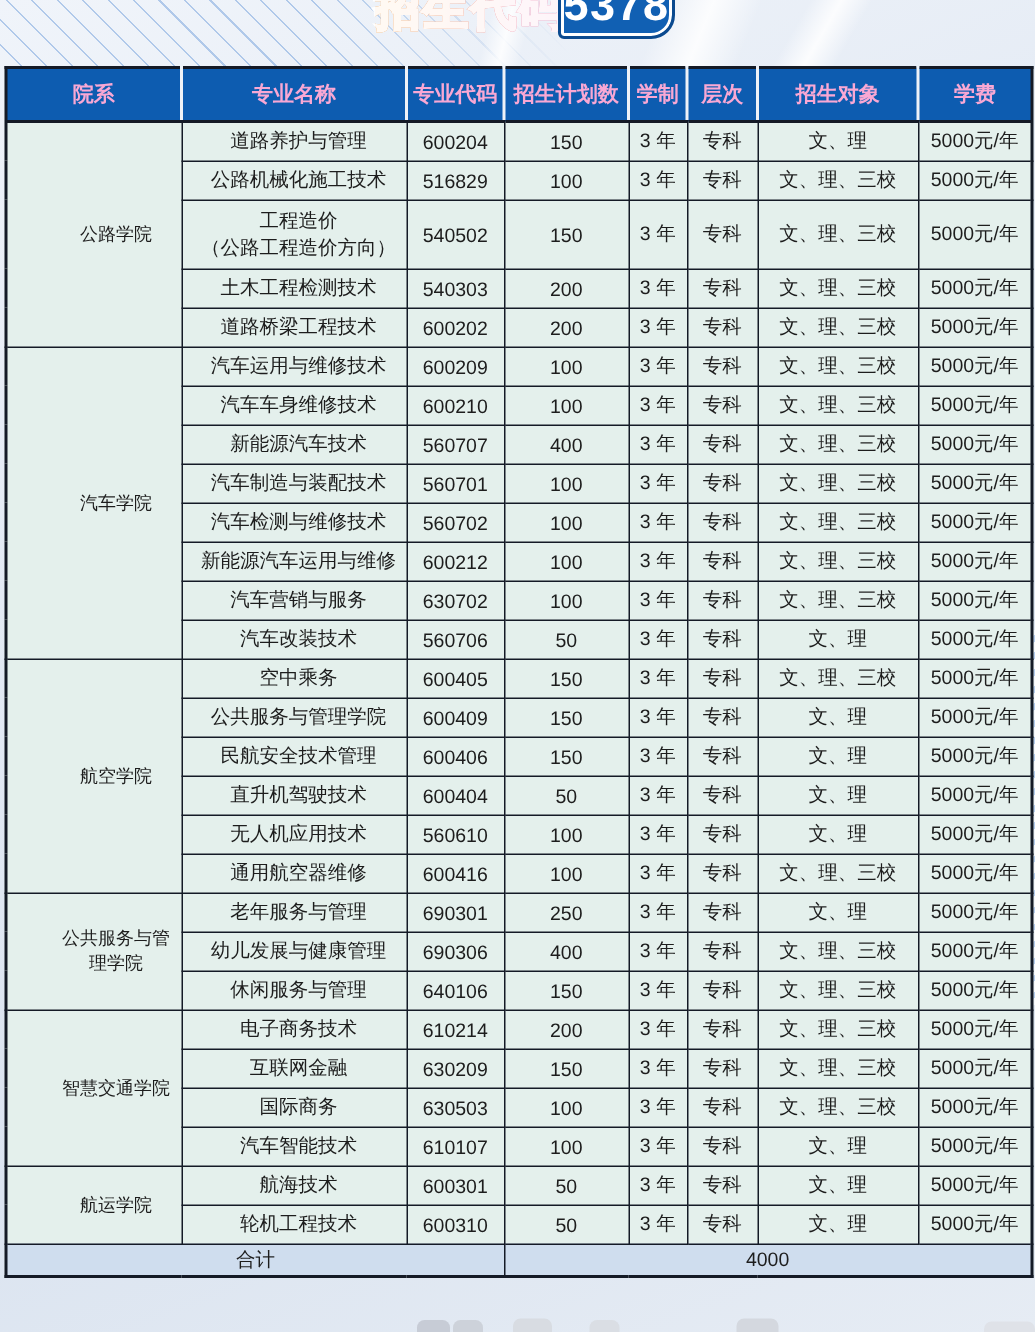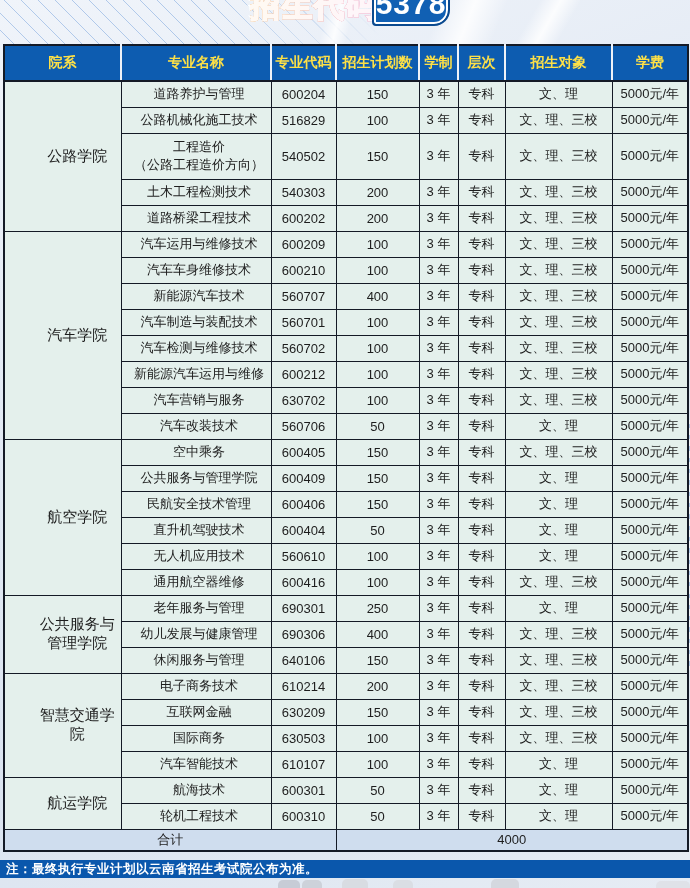--- a/index.html
+++ b/index.html
@@ -43,31 +43,31 @@
   
   table.admission {
     position:absolute; left:3px; top:44px; width:684px;
     border-collapse:collapse; table-layout:fixed;
     background:#e4f0ec; border:2px solid #141a26;
   }
   .admission col.c1{width:117px}.admission col.c2{width:150px}.admission col.c3{width:65px}
   .admission col.c4{width:83px}.admission col.c5{width:39px}.admission col.c6{width:47px}
   .admission col.c7{width:107px}.admission col.c8{width:76px}
   .admission th {
-    background:#0d5cb0; color:#fde047; font-weight:bold; font-size:14px;
+    background:#0d5cb0; color:#f9a8d4; font-weight:bold; font-size:14px;
     height:36px; border-bottom:2px solid #141a26; border-left:2px solid #eef2f8;
   }
   .admission th:first-child { border-left:none; }
   .admission td {
     border:1px solid #141a26; font-size:13px; color:#1d1d1d;
     height:26px; text-align:center; padding:1px 3px;
   }
   .admission td.name { text-align:center; padding-left:9px; white-space:pre-line; line-height:1.4; }
   .admission tr.double td { height:46px; }
-  .admission td.college { font-size:15px;padding-left:32px; }
+  .admission td.college { font-size:12px;padding-left:32px; }
   .admission tr.total-row td { background:#cfddee; height:15px; }
   
   .note-bar {
     position:absolute; left:0; top:860px; width:690px; height:18px;
     background:#0a57ac; color:#ffffff; font-weight:bold; font-size:12.5px;
     line-height:18px; padding-left:6px; letter-spacing:.5px;
   }
   
   .fshape { position:absolute; border-radius:5px 5px 0 0; }
   .fs1 { left:278px; top:880px; width:22px; height:8px; background:#c7ccd6; }
@@ -376,21 +376,20 @@
           <td>文、理</td>
           <td>5000元/年</td>
         </tr>
         <tr class="total-row">
           <td colspan="3">合计</td>
           <td colspan="5">4000</td>
         </tr>
       </tbody>
   </table>
 
-  <div class="note-bar">注：最终执行专业计划以云南省招生考试院公布为准。</div>
 
   <div class="fshape fs1"></div>
   <div class="fshape fs2"></div>
   <div class="fshape fs3"></div>
   <div class="fshape fs4"></div>
   <div class="fshape fs5"></div>
   <div class="fshape fs6"></div>
 
 </div>
 

